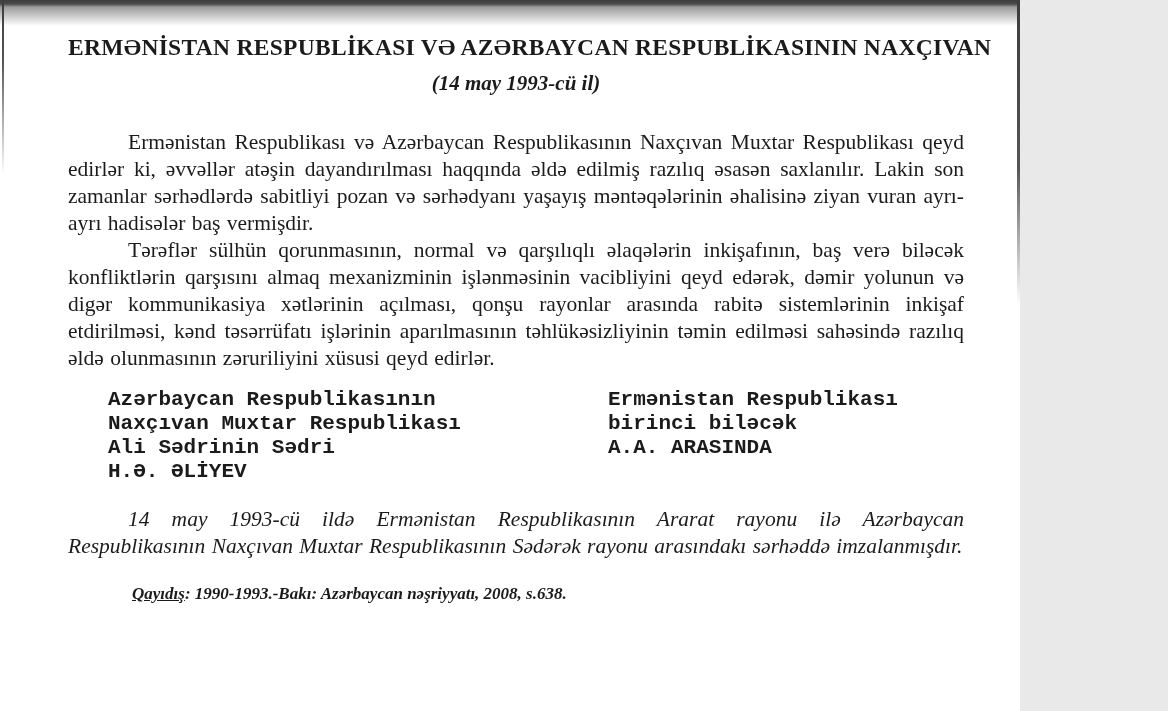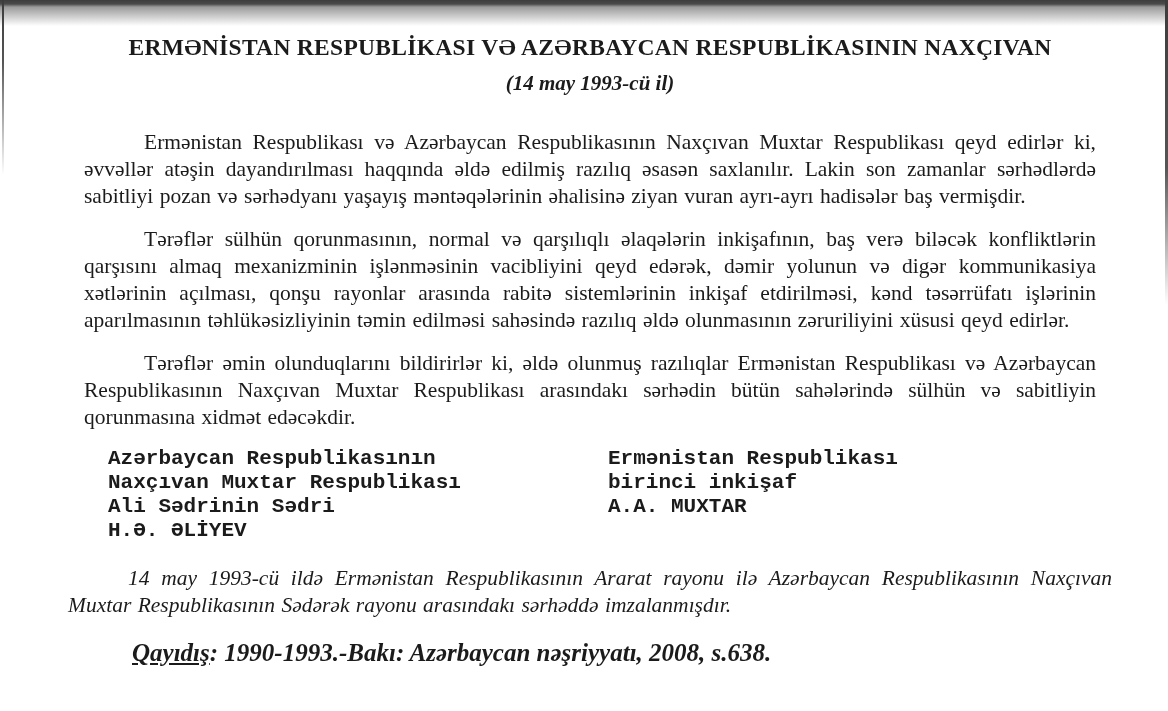--- a/index.html
+++ b/index.html
@@ -1,18 +1,18 @@
 <!DOCTYPE html>
 <html><head>
 <meta charset="utf-8">
 <style>
   html,body { margin:0; padding:0; background:#e9e9e9; }
   .page {
     position:relative;
-    width:1168px; height:711px;
+    width:1020px; height:711px;
     background:#ffffff;
     overflow:hidden;
     font-family:"Liberation Serif","DejaVu Serif",serif;
     color:#1b1b1b;
     box-sizing:border-box;
   }
   
   .artifact-top {
     position:absolute; top:0; left:0; right:0; height:26px;
     background:linear-gradient(to bottom,#3d3d3d 0px,#4a4a4a 4px,#9b9b9b 7px,rgba(255,255,255,0) 26px);
@@ -29,38 +29,38 @@
 
   .title { text-align:center; font-weight:bold; font-size:23.5px; line-height:26px; letter-spacing:0.3px; }
   .title-line { white-space:nowrap; }
   .date-line {
     text-align:center; font-weight:bold; font-style:italic;
     font-size:21px; line-height:26px; margin-top:10px;
   }
 
   .body-text { margin-top:33px; }
   .para {
-    margin:16px; font-size:21.5px; line-height:27px;
+    margin:0; font-size:21.5px; line-height:27px;
     text-align:justify; text-indent:60px;
     word-spacing:1px;
   }
 
   .sigs { display:flex; margin-top:16px; font-weight:bold; font-size:21px; line-height:24px;font-family:Liberation Mono, monospace; }
   .sig-col-left { margin-left:40px; width:500px; }
   .sig-col-right { }
 
   .closing {
     font-style:italic;
     font-size:21.5px; line-height:27px;
     text-align:justify; text-indent:60px;
     word-spacing:1px;
   }
   .citation {
     margin-top:17px; margin-left:64px;
-    font-weight:bold; font-style:italic; font-size:25px; line-height:26px;
+    font-weight:bold; font-style:italic; font-size:17px; line-height:26px;
   }
   .citation-label { text-decoration:underline; }
 </style>
 </head>
 <body>
 
 <div class="page">
   <div class="artifact-top"></div>
   <div class="artifact-left"></div>
   <div class="artifact-right"></div>
@@ -68,34 +68,33 @@
   <div class="content">
 
     <div class="title">
       <div class="title-line">ERMƏNİSTAN RESPUBLİKASI VƏ AZƏRBAYCAN RESPUBLİKASININ NAXÇIVAN</div>
     </div>
     <div class="date-line">(14 may 1993-cü il)</div>
 
     <div class="body-text">
       <p class="para">Ermənistan Respublikası və Azərbaycan Respublikasının Naxçıvan Muxtar Respublikası qeyd edirlər ki, əvvəllər atəşin dayandırılması haqqında əldə edilmiş razılıq əsasən saxlanılır. Lakin son zamanlar sərhədlərdə sabitliyi pozan və sərhədyanı yaşayış məntəqələrinin əhalisinə ziyan vuran ayrı-ayrı hadisələr baş vermişdir.</p>
       <p class="para">Tərəflər sülhün qorunmasının, normal və qarşılıqlı əlaqələrin inkişafının, baş verə biləcək konfliktlərin qarşısını almaq mexanizminin işlənməsinin vacibliyini qeyd edərək, dəmir yolunun və digər kommunikasiya xətlərinin açılması, qonşu rayonlar arasında rabitə sistemlərinin inkişaf etdirilməsi, kənd təsərrüfatı işlərinin aparılmasının təhlükəsizliyinin təmin edilməsi sahəsində razılıq əldə olunmasının zəruriliyini xüsusi qeyd edirlər.</p>
-      <p class="para">Tərəflər əmin olunduqlarını bildirirlər ki, əldə olunmuş razılıqlar Ermənistan Respublikası və Azərbaycan Respublikasının Naxçıvan Muxtar Respublikası arasındakı sərhədin bütün sahələrində sülhün və sabitliyin qorunmasına xidmət edəcəkdir.</p>
     </div>
 
     <div class="sigs">
       <div class="sig-col-left">
         <div>Azərbaycan Respublikasının</div>
         <div>Naxçıvan Muxtar Respublikası</div>
         <div>Ali Sədrinin Sədri</div>
         <div>H.Ə. ƏLİYEV</div>
       </div>
       <div class="sig-col-right">
         <div>Ermənistan Respublikası</div>
-        <div>birinci inkişaf</div>
-        <div>A.A. MUXTAR</div>
+        <div>birinci biləcək</div>
+        <div>A.A. ARASINDA</div>
       </div>
     </div>
 
     <p class="closing">14 may 1993-cü ildə Ermənistan Respublikasının Ararat rayonu ilə Azərbaycan Respublikasının Naxçıvan Muxtar Respublikasının Sədərək rayonu arasındakı sərhəddə imzalanmışdır.</p>
 
     <div class="citation">
       <span class="citation-label">Qayıdış</span><span>: 1990-1993.-Bakı: Azərbaycan nəşriyyatı, 2008, s.638.</span>
     </div>
 
   </div>

